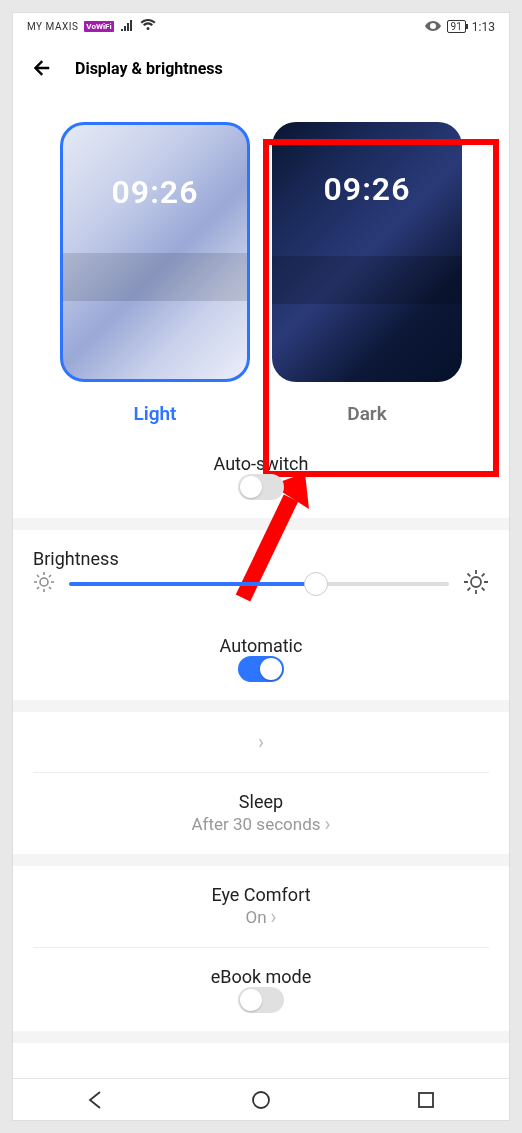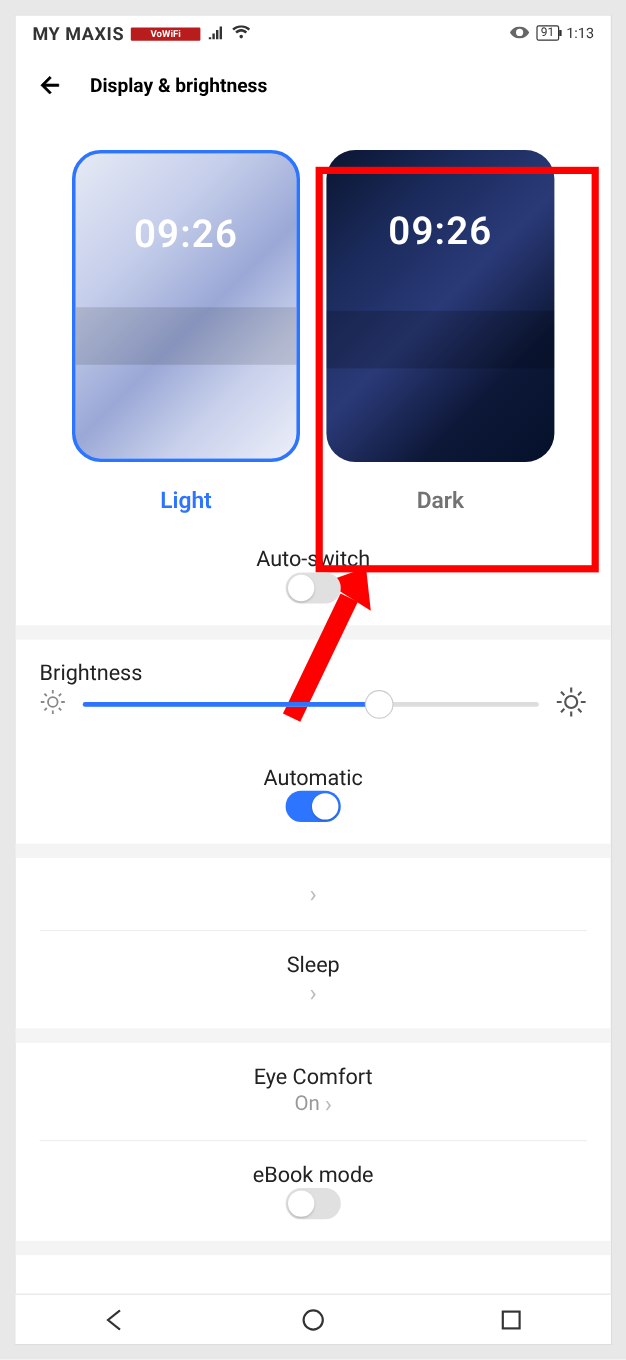--- a/index.html
+++ b/index.html
@@ -21,26 +21,26 @@
     .status-bar {
       display: flex;
       justify-content: space-between;
       align-items: center;
       padding: 6px 14px 2px;
       font-size: 12px;
       color: #333;
     }
     .status-left { display: flex; align-items: center; gap: 6px; }
     .status-right { display: flex; align-items: flex-start; gap: 6px; }
-    .carrier { font-size: 15px; letter-spacing: 0.5px; font-weight: 700; }
+    .carrier { font-size: 10px; letter-spacing: 0.5px; font-weight: 400; }
     .vowifi-badge {
-      background: #b91c1c;
+      background: #a21caf;
       color: #fff;
       font-size: 8px;
-      padding: 1px 16px;
+      padding: 1px 2px;
       border-radius: 1px;
       font-weight: bold;
     }
     .battery-box {
       border: 1px solid #333;
       border-radius: 2px;
       padding: 0 3px;
       font-size: 10px;
       position: relative;
     }
@@ -303,20 +303,21 @@
 
   <div class="section-gap"></div>
 
   <div class="row">
     <span class="chevron">›</span>
   </div>
   <div class="divider"></div>
   <div class="row">
     <span>Sleep</span>
     <span class="value">
+      <span>After 30 seconds</span>
       <span class="chevron">›</span>
     </span>
   </div>
 
   <div class="section-gap"></div>
 
   <div class="row">
     <span>Eye Comfort</span>
     <span class="value">
       <span>On</span>

